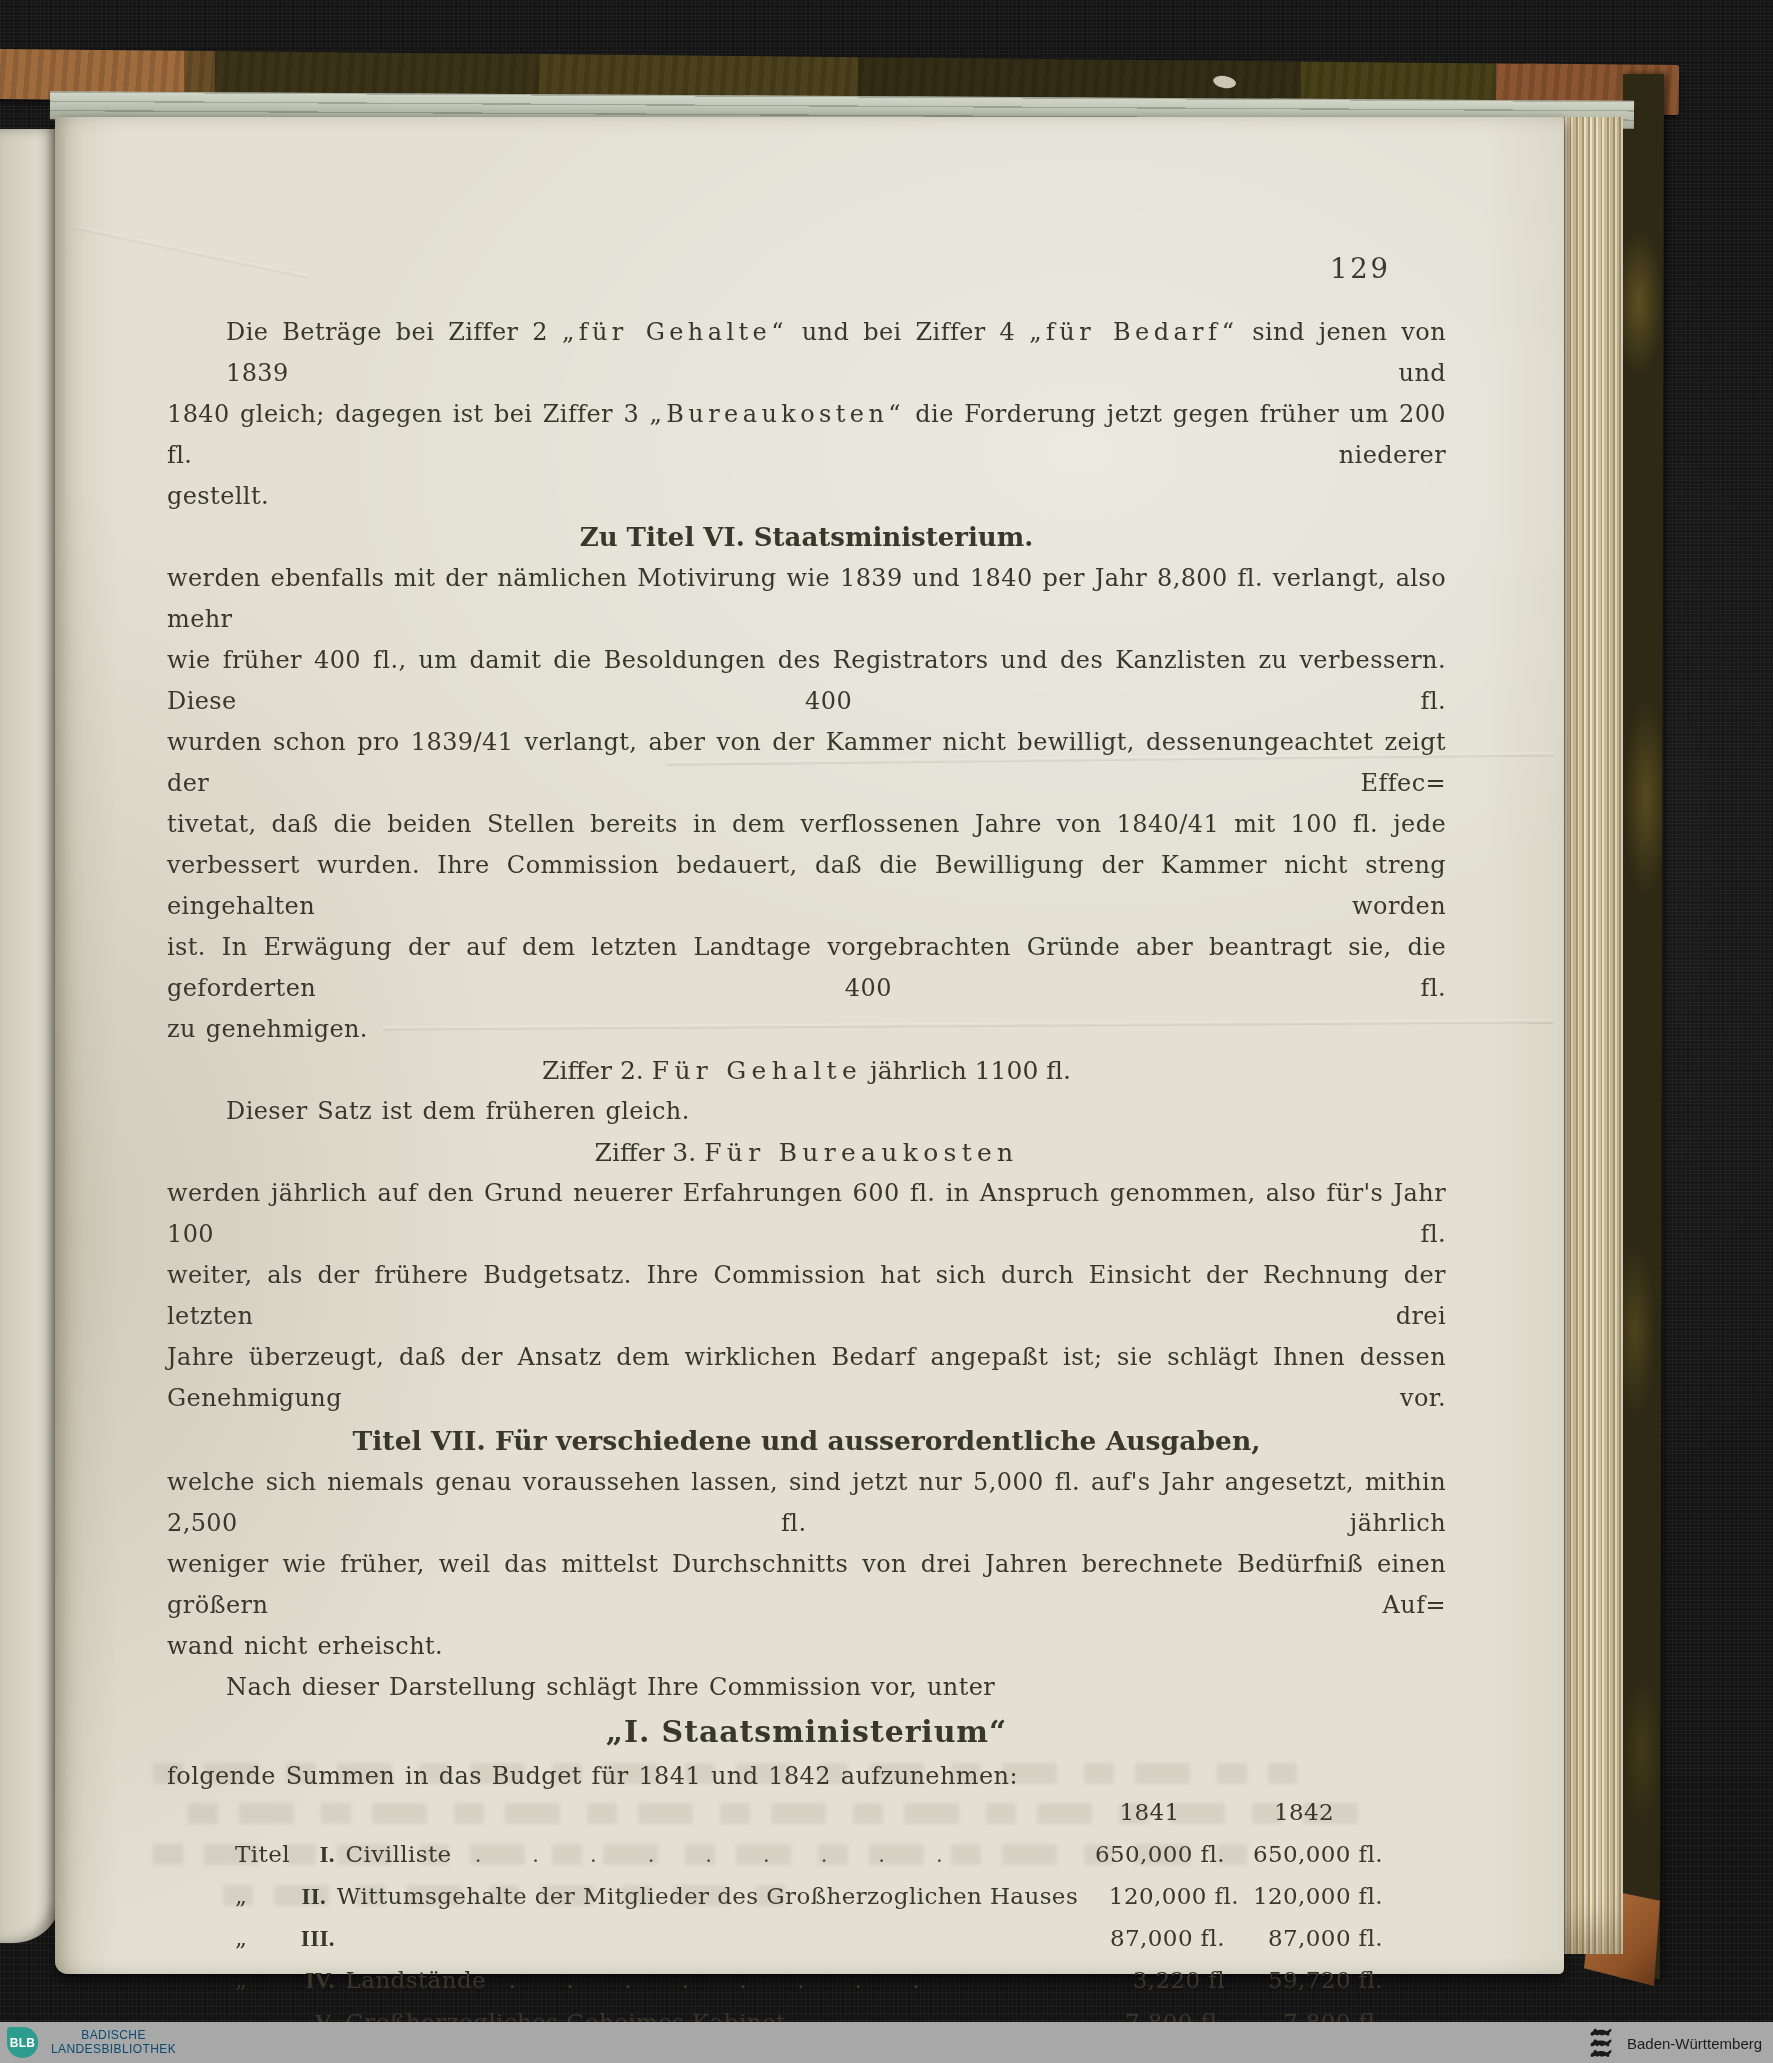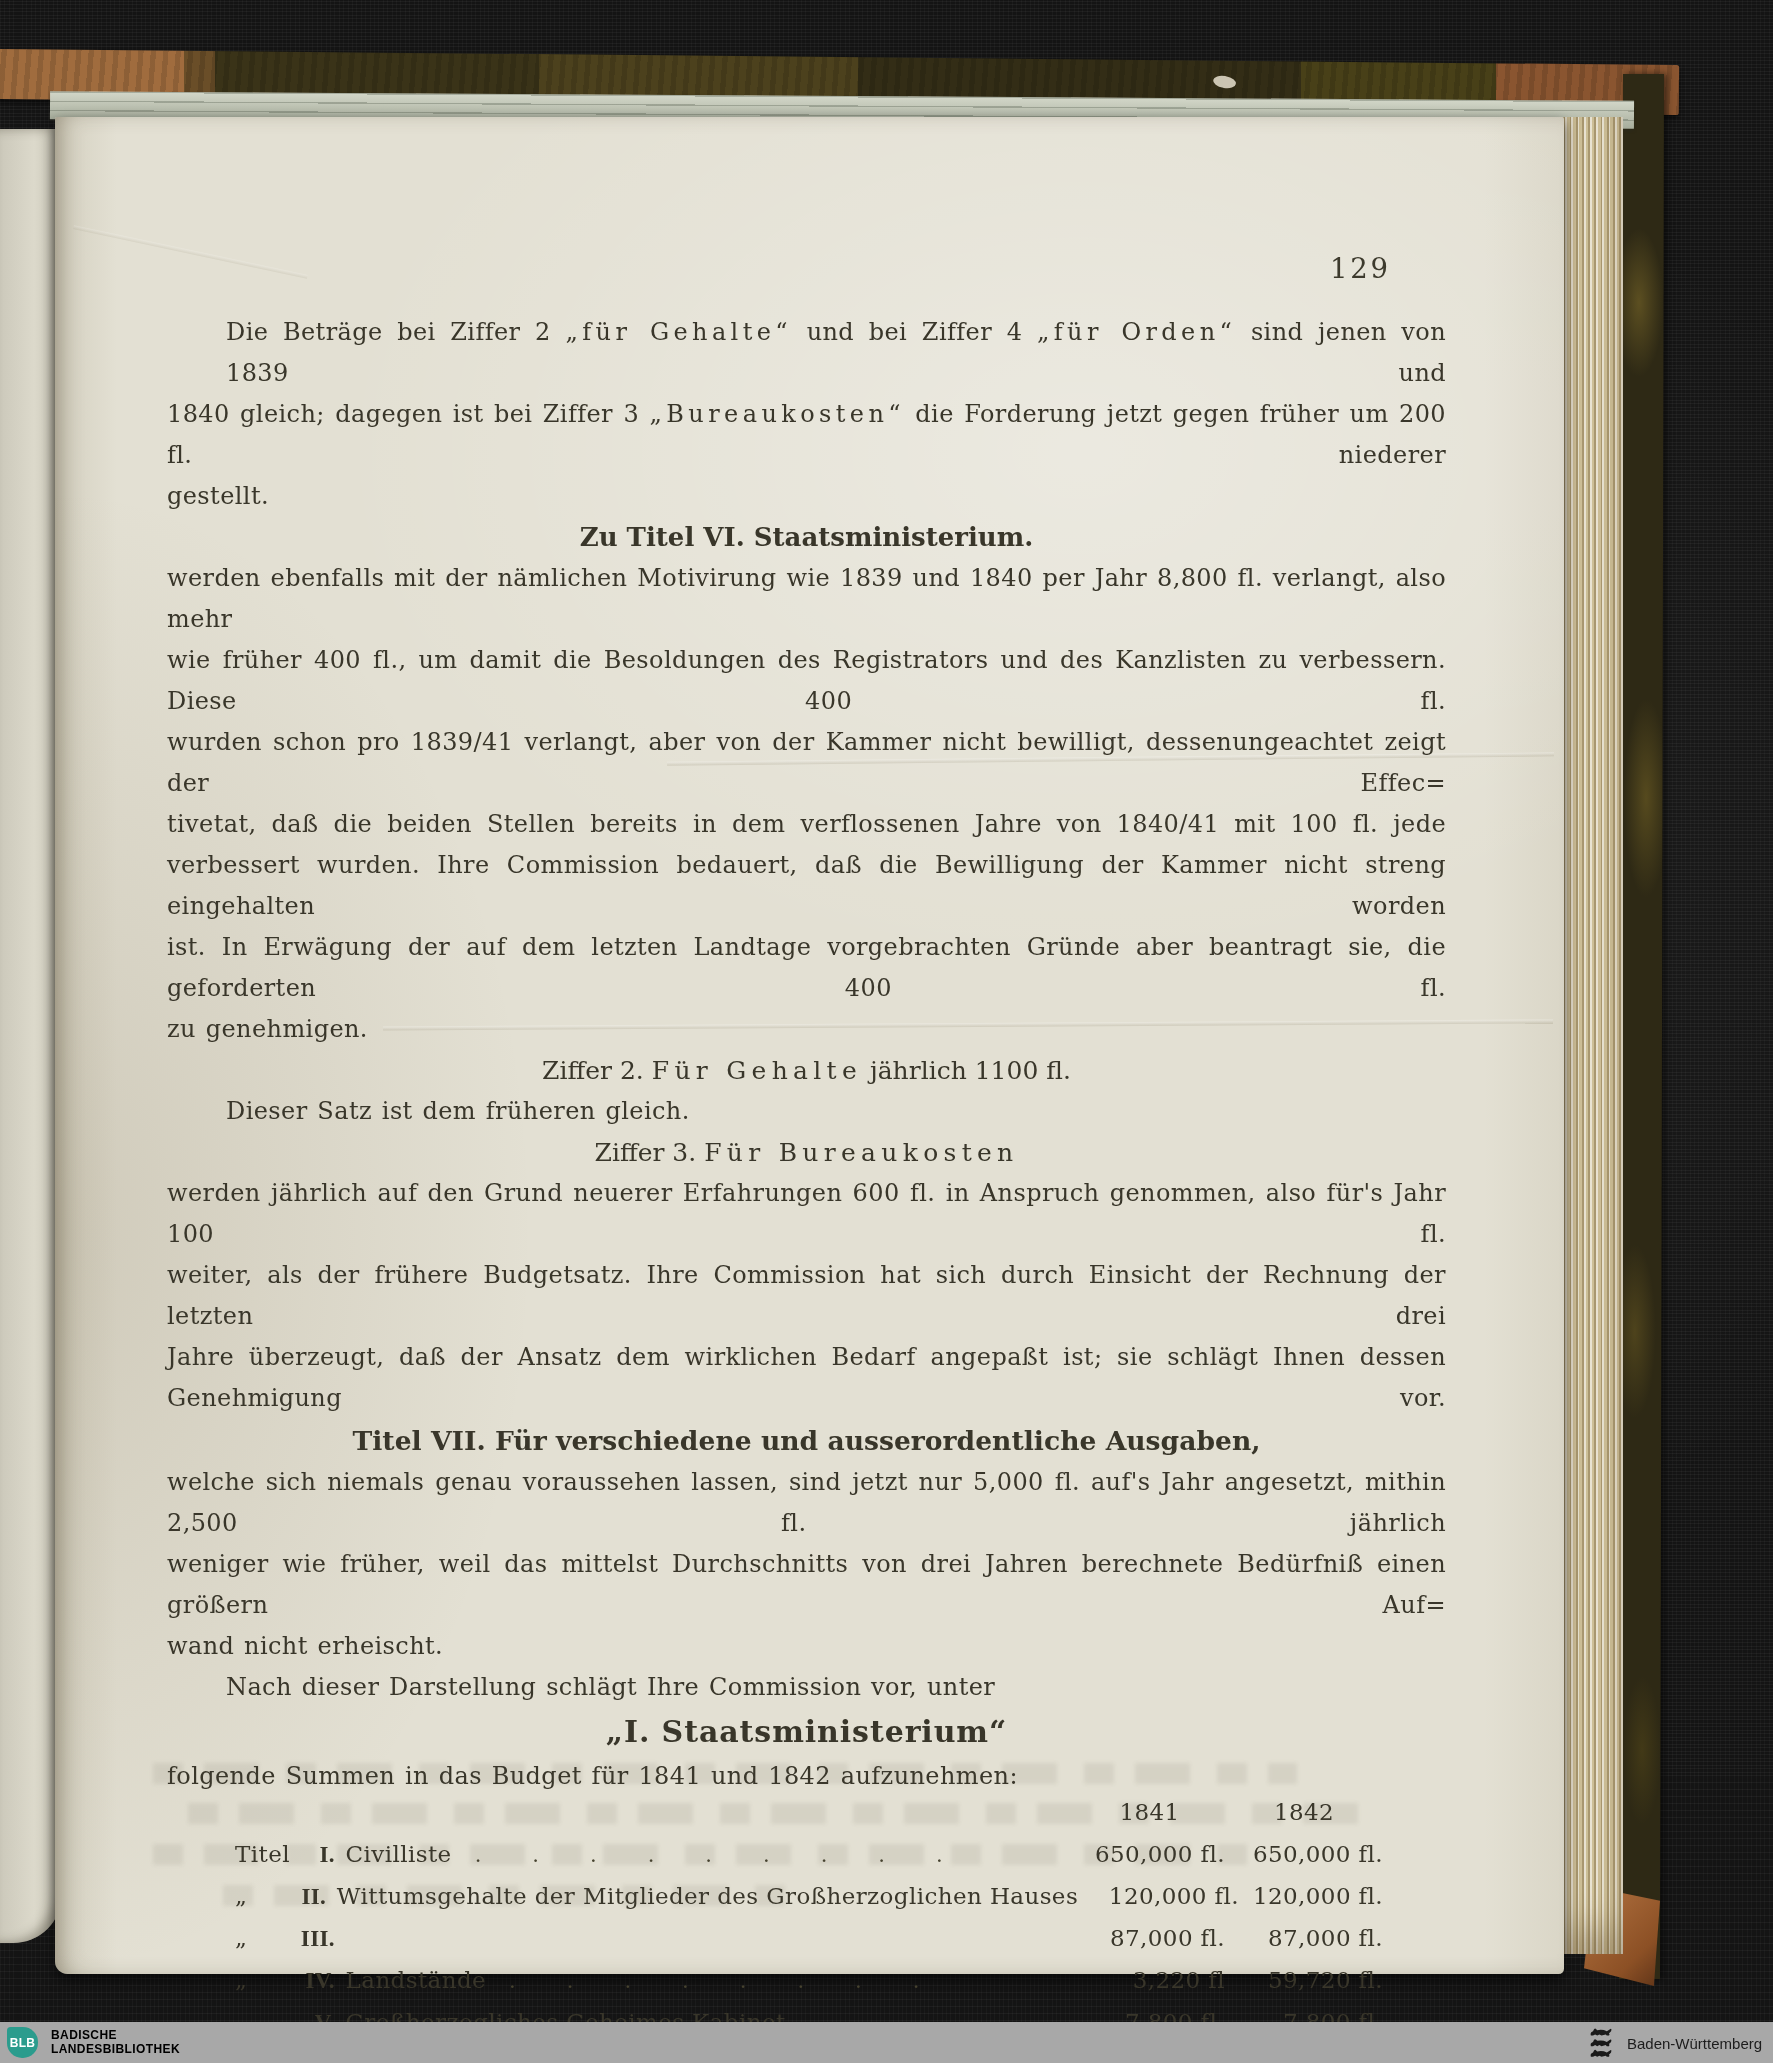--- a/index.html
+++ b/index.html
@@ -100,22 +100,22 @@
   .cr1{left:612px;top:640px;width:887px;transform:rotate(-.6deg);}
   .cr2{left:328px;top:906px;width:1170px;transform:rotate(-.35deg);}
   .cr3{left:16px;top:133px;width:239px;transform:rotate(12deg);opacity:.3;}
 
   
   .footerbar{position:absolute;left:0;top:2022px;width:1773px;height:42px;background:#a8a8a8;
     font-family:"Liberation Sans","DejaVu Sans",sans-serif;}
   .blb-logo{position:absolute;left:7px;top:5.3px;width:31px;height:31px;background:#2b9c8d;
     border-radius:3.5px 15px 15px 15px;display:flex;align-items:center;justify-content:center;}
   .blb-logo span{color:#fff;font-size:12px;font-weight:700;letter-spacing:0.2px;}
-  .blb-text{position:absolute;left:51px;top:6.2px;color:#000000;font-weight:700;
-    font-size:12px;line-height:14px;letter-spacing:0.4px;}
+  .blb-text{position:absolute;left:51px;top:6.2px;color:#0c4a6e;font-weight:400;
+    font-size:12px;line-height:14px;letter-spacing:0.4px;text-align:center;}
   .bw-wrap{position:absolute;left:1584px;top:4px;display:flex;align-items:center;gap:8px;height:35px;}
   .bw-label{font-size:15px;color:#1d1d1d;}
 </style>
 </head>
 <body>
 
 <div class="stage">
   <div class="backdrop"></div>
 
   <div class="cover-top"></div>
@@ -128,21 +128,21 @@
 
   <div class="page">
     <div class="pageno">129</div>
 
     <div class="crease cr1"></div>
     <div class="crease cr2"></div>
     <div class="crease cr3"></div>
 
     <div class="textblock">
 
-      <div class="ln j indent"><span>Die Beträge bei Ziffer 2 </span><span class="sperr">„für Gehalte“</span><span> und bei Ziffer 4 </span><span class="sperr">„für Orden“</span><span> sind jenen von 1839 und</span></div>
+      <div class="ln j indent"><span>Die Beträge bei Ziffer 2 </span><span class="sperr">„für Gehalte“</span><span> und bei Ziffer 4 </span><span class="sperr">„für Bedarf“</span><span> sind jenen von 1839 und</span></div>
       <div class="ln j"><span>1840 gleich; dagegen ist bei Ziffer 3 </span><span class="sperr">„Bureaukosten“</span><span> die Forderung jetzt gegen früher um 200 fl. niederer</span></div>
       <div class="ln left">gestellt.</div>
 
       <div class="h-main">Zu Titel VI. Staatsministerium.</div>
 
       <div class="ln j">werden ebenfalls mit der nämlichen Motivirung wie 1839 und 1840 per Jahr 8,800 fl. verlangt, also mehr</div>
       <div class="ln j">wie früher 400 fl., um damit die Besoldungen des Registrators und des Kanzlisten zu verbessern. Diese 400 fl.</div>
       <div class="ln j">wurden schon pro 1839/41 verlangt, aber von der Kammer nicht bewilligt, dessenungeachtet zeigt der Effec=</div>
       <div class="ln j">tivetat, daß die beiden Stellen bereits in dem verflossenen Jahre von 1840/41 mit 100 fl. jede</div>
       <div class="ln j">verbessert wurden. Ihre Commission bedauert, daß die Bewilligung der Kammer nicht streng eingehalten worden</div>

